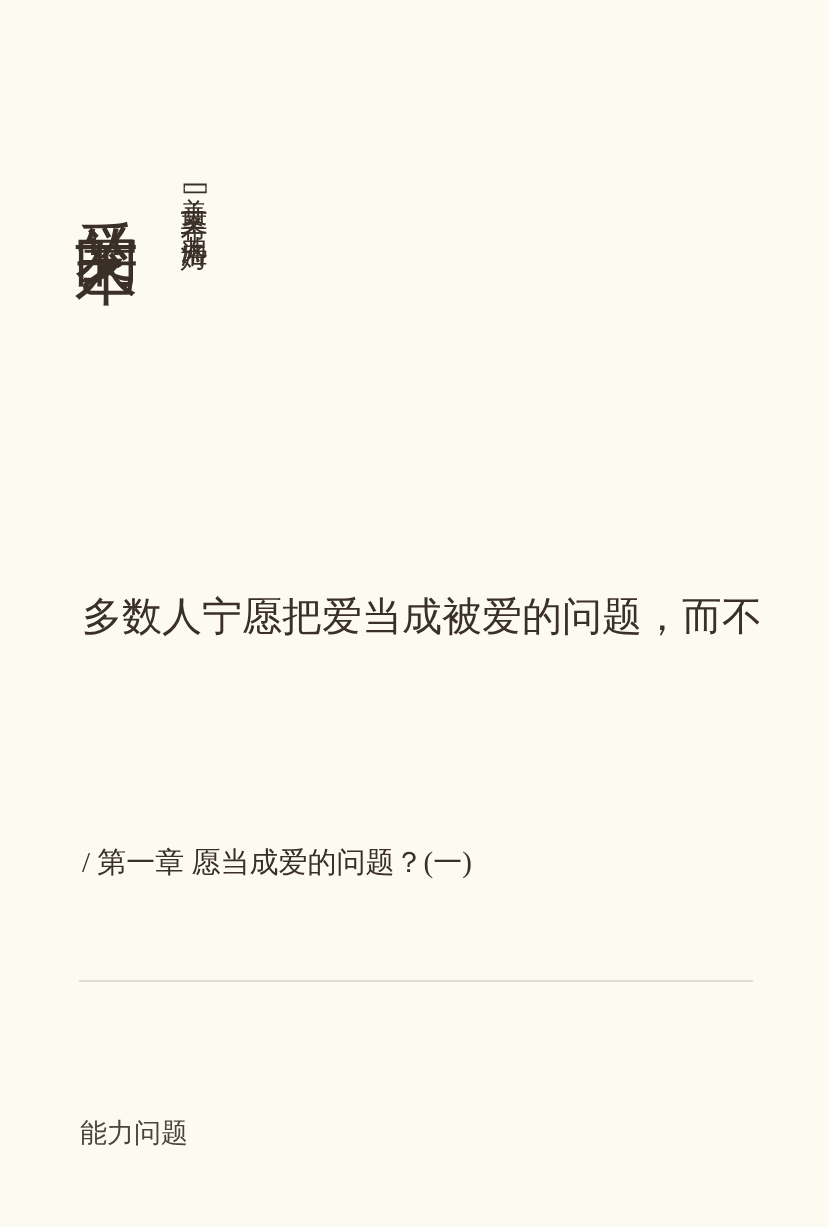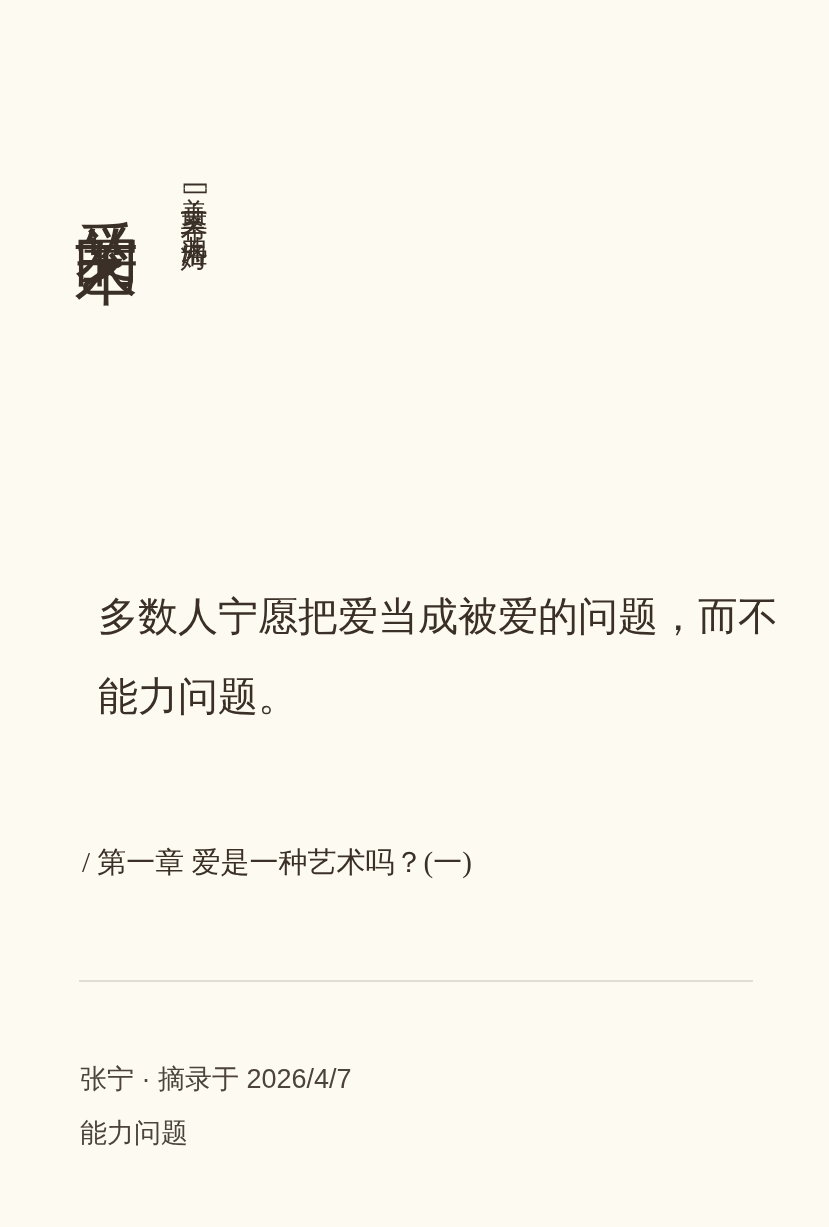--- a/index.html
+++ b/index.html
@@ -43,21 +43,20 @@
     position: absolute;
     left: 82px;
     top: 577px;
     width: 700px;
     font-size: 40px;
     line-height: 80px;
     color: var(--ink, #3A3027);
   }
   .quote-line {
     white-space: nowrap;
-    margin-left: 16px;
   }
   .chapter {
     position: absolute;
     left: 82px;
     top: 844px;
     font-size: 29px;
     line-height: 36px;
     color: var(--ink, #3A3027);
   }
   .divider {
@@ -91,24 +90,22 @@
 <body>
 
 <div class="card">
 
   <div class="v-text book-title">爱的艺术</div>
 
   <div class="v-text book-author">［美］艾里希·弗洛姆</div>
 
   <div class="quote">
     <div class="quote-line">多数人宁愿把爱当成被爱的问题，而不</div>
-    <div class="quote-line">能力问题。</div>
   </div>
 
-  <div class="chapter">/ 第一章 爱是一种艺术吗？(一)</div>
+  <div class="chapter">/ 第一章 愿当成爱的问题？(一)</div>
 
   <div class="divider"></div>
 
-  <div class="attribution">张宁 · 摘录于 2026/4/7</div>
 
   <div class="app-name">能力问题</div>
 
 </div>
 
 </body></html>

